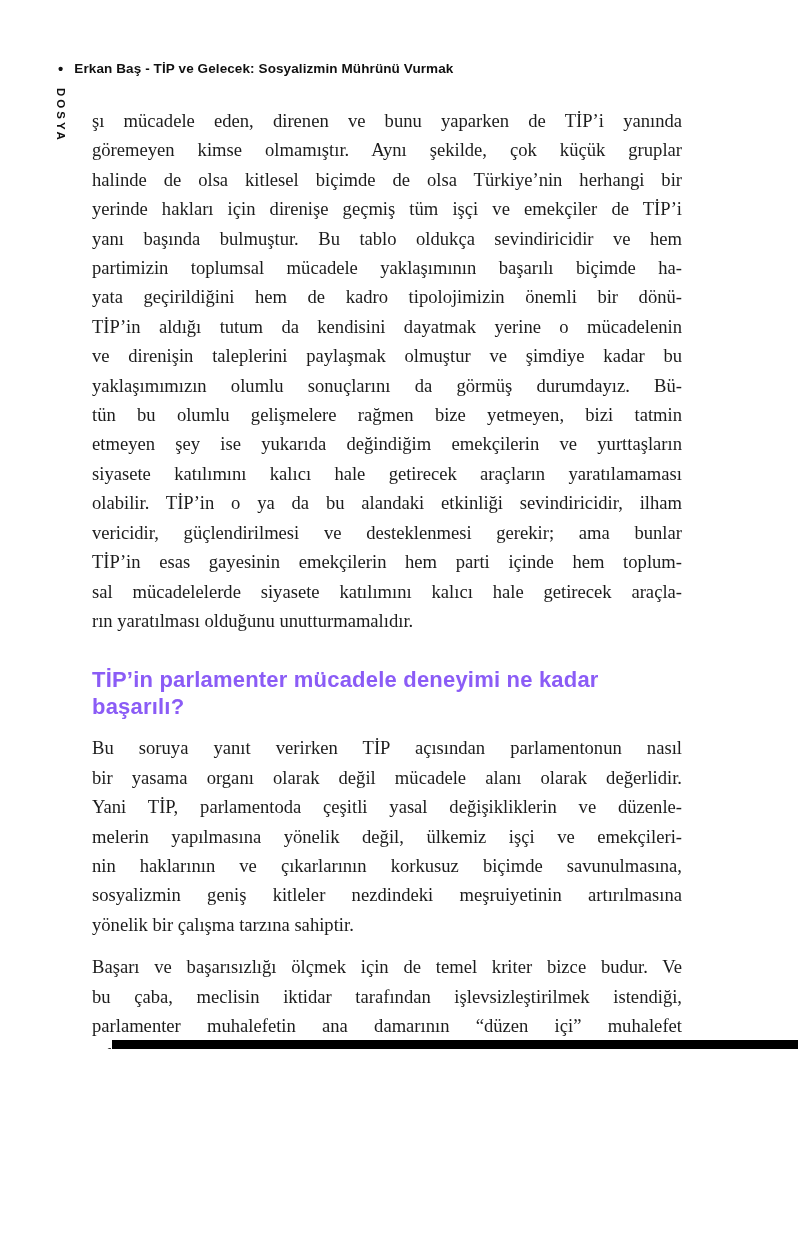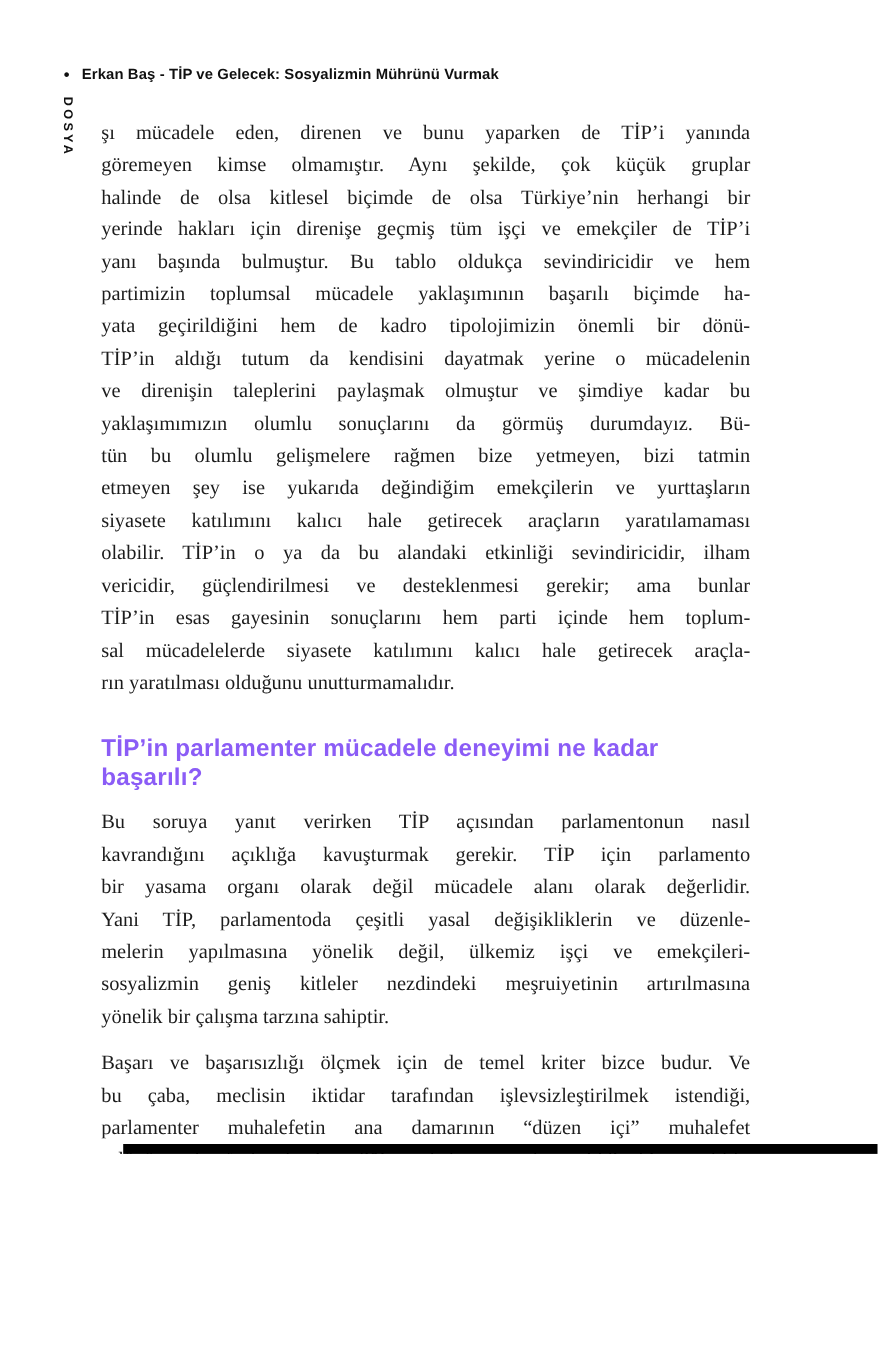--- a/index.html
+++ b/index.html
@@ -112,34 +112,34 @@
         <div class="text-line">partimizin toplumsal mücadele yaklaşımının başarılı biçimde ha-</div>
         <div class="text-line">yata geçirildiğini hem de kadro tipolojimizin önemli bir dönü-</div>
         <div class="text-line">TİP’in aldığı tutum da kendisini dayatmak yerine o mücadelenin</div>
         <div class="text-line">ve direnişin taleplerini paylaşmak olmuştur ve şimdiye kadar bu</div>
         <div class="text-line">yaklaşımımızın olumlu sonuçlarını da görmüş durumdayız. Bü-</div>
         <div class="text-line">tün bu olumlu gelişmelere rağmen bize yetmeyen, bizi tatmin</div>
         <div class="text-line">etmeyen şey ise yukarıda değindiğim emekçilerin ve yurttaşların</div>
         <div class="text-line">siyasete katılımını kalıcı hale getirecek araçların yaratılamaması</div>
         <div class="text-line">olabilir. TİP’in o ya da bu alandaki etkinliği sevindiricidir, ilham</div>
         <div class="text-line">vericidir, güçlendirilmesi ve desteklenmesi gerekir; ama bunlar</div>
-        <div class="text-line">TİP’in esas gayesinin sonuçlarını hem parti içinde hem toplum-</div>
+        <div class="text-line">TİP’in esas gayesinin emekçilerin hem parti içinde hem toplum-</div>
         <div class="text-line">sal mücadelelerde siyasete katılımını kalıcı hale getirecek araçla-</div>
         <div class="text-line flush-left">rın yaratılması olduğunu unutturmamalıdır.</div>
       </div>
       <div class="heading-block">
         <div class="heading-line">TİP’in parlamenter mücadele deneyimi ne kadar</div>
         <div class="heading-line">başarılı?</div>
       </div>
       <div class="paragraph-block">
         <div class="text-line">Bu soruya yanıt verirken TİP açısından parlamentonun nasıl</div>
-        <div class="text-line">kavrandığını açıklığa kavuşturmak gerekir. TİP için parlamento</div>
         <div class="text-line">bir yasama organı olarak değil mücadele alanı olarak değerlidir.</div>
         <div class="text-line">Yani TİP, parlamentoda çeşitli yasal değişikliklerin ve düzenle-</div>
         <div class="text-line">melerin yapılmasına yönelik değil, ülkemiz işçi ve emekçileri-</div>
+        <div class="text-line">nin haklarının ve çıkarlarının korkusuz biçimde savunulmasına,</div>
         <div class="text-line">sosyalizmin geniş kitleler nezdindeki meşruiyetinin artırılmasına</div>
         <div class="text-line flush-left">yönelik bir çalışma tarzına sahiptir.</div>
       </div>
       <div class="paragraph-block">
         <div class="text-line">Başarı ve başarısızlığı ölçmek için de temel kriter bizce budur. Ve</div>
         <div class="text-line">bu çaba, meclisin iktidar tarafından işlevsizleştirilmek istendiği,</div>
         <div class="text-line">parlamenter muhalefetin ana damarının “düzen içi” muhalefet</div>
         <div class="text-line">rolünü çok fazla benimsediği, sokak açısından ciddi bir canlılık-</div>
       </div>
     </main>

